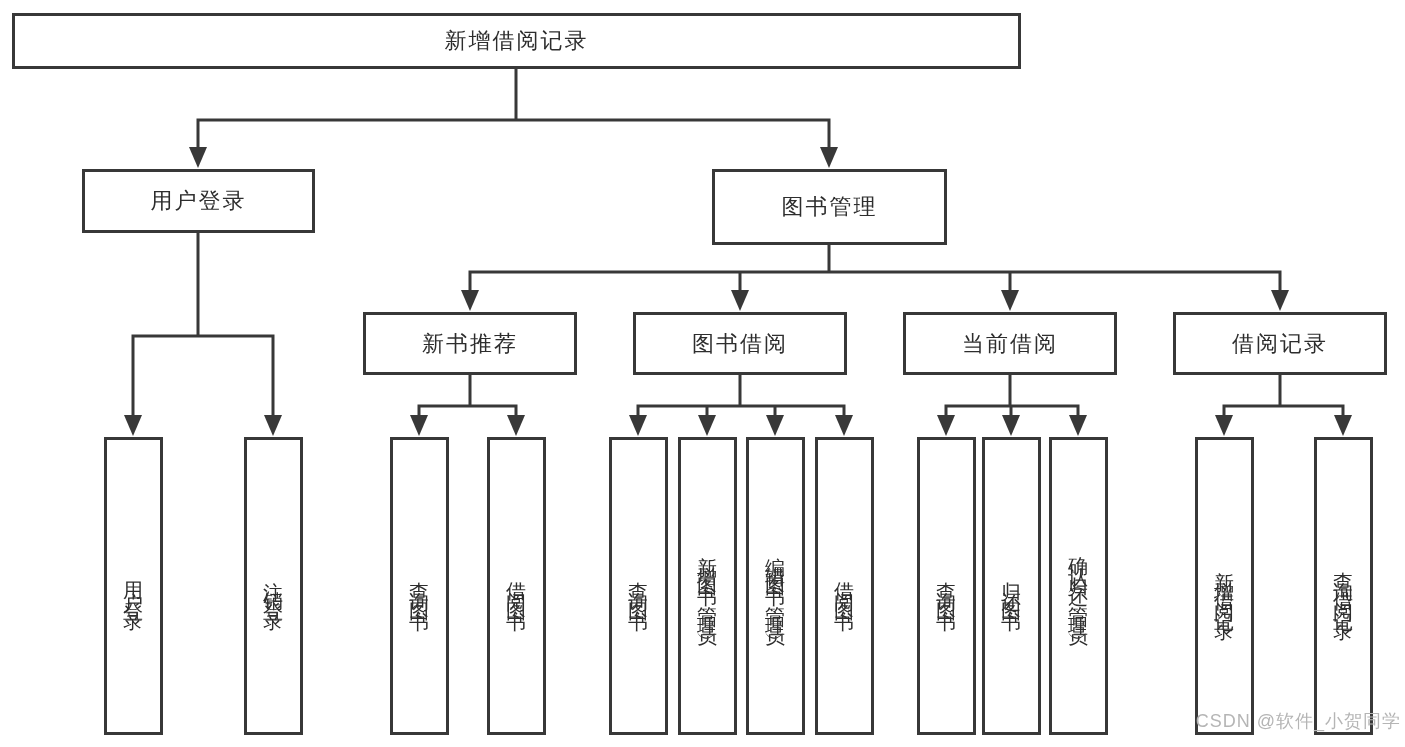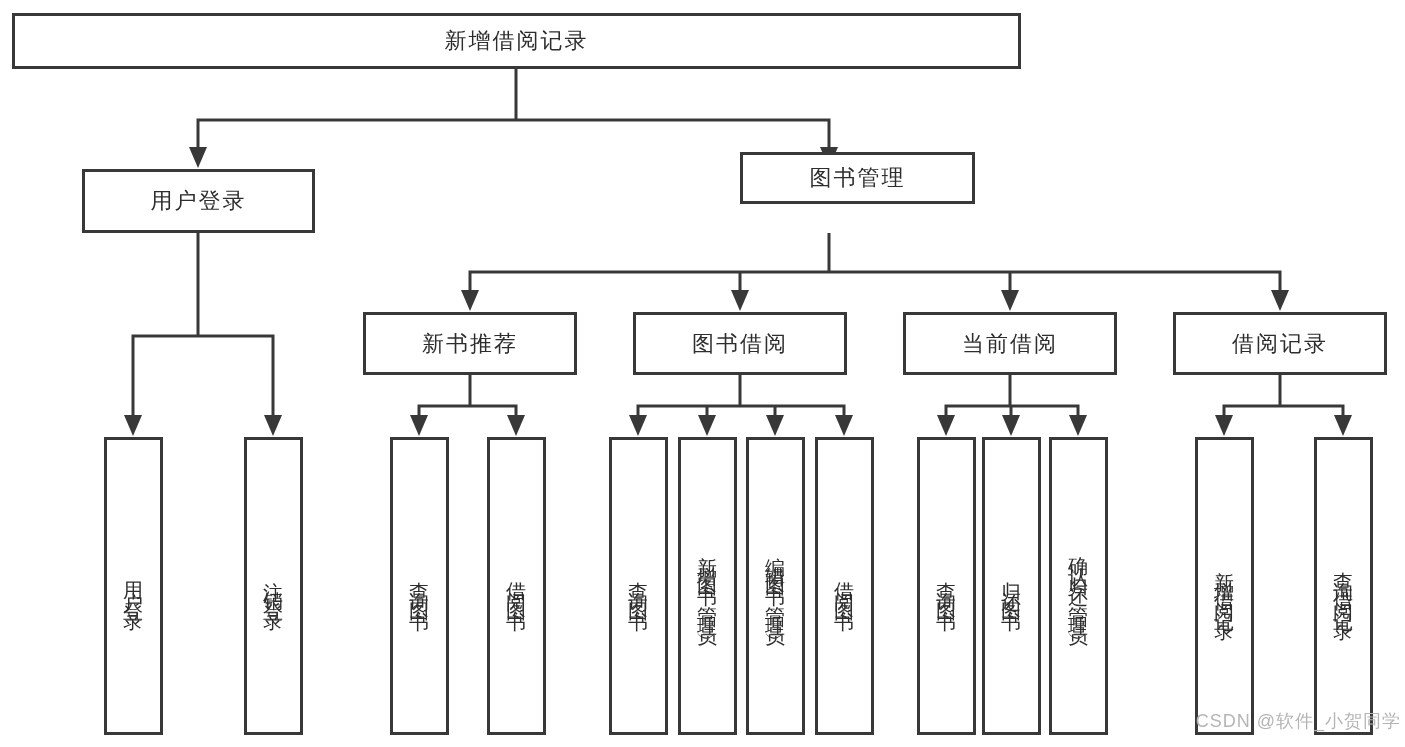--- a/index.html
+++ b/index.html
@@ -82,21 +82,21 @@
       <polygon points="1002,415 1020,415 1011,436"></polygon>
       <polygon points="1069,415 1087,415 1078,436"></polygon>
       <polygon points="1215,415 1233,415 1224,436"></polygon>
       <polygon points="1334,415 1352,415 1343,436"></polygon>
     </g>
   </svg>
 
   <div class="box hlabel" style="left:12px;top:13px;width:1009px;height:56px;">新增借阅记录</div>
 
   <div class="box hlabel" style="left:82px;top:169px;width:233px;height:64px;">用户登录</div>
-  <div class="box hlabel" style="left:712px;top:152px;width:235px;height:52px;margin-left:28px;">图书管理</div>
+  <div class="box hlabel" style="left:712px;top:169px;width:235px;height:76px;">图书管理</div>
 
   <div class="box hlabel" style="left:633px;top:312px;width:214px;height:63px;">图书借阅</div>
   <div class="box hlabel" style="left:363px;top:312px;width:214px;height:63px;">新书推荐</div>
   <div class="box hlabel" style="left:903px;top:312px;width:214px;height:63px;">当前借阅</div>
   <div class="box hlabel" style="left:1173px;top:312px;width:214px;height:63px;">借阅记录</div>
 
   <div class="box" style="left:104px;top:437px;width:59px;height:298px;">
     <span class="vtext">用户登录</span>
   </div>
   <div class="box" style="left:244px;top:437px;width:59px;height:298px;">

